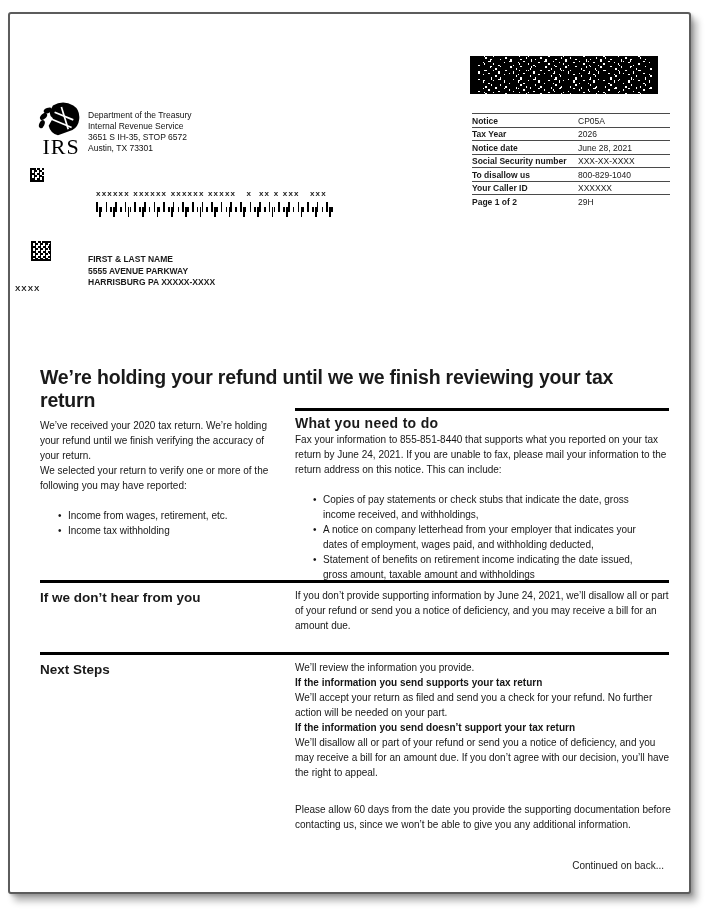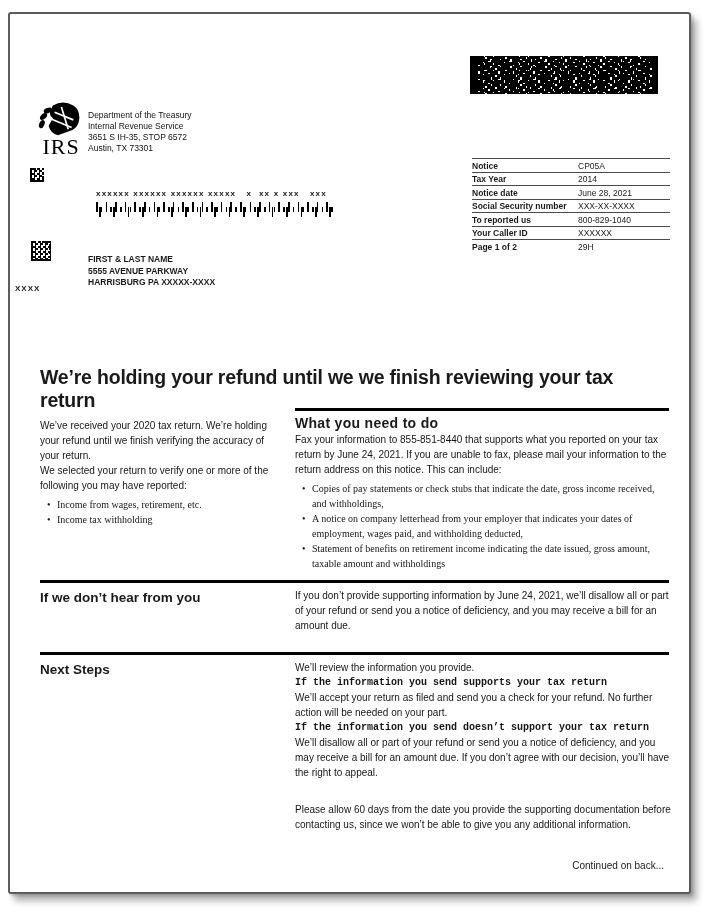--- a/index.html
+++ b/index.html
@@ -34,21 +34,21 @@
   .logo { left:25px; top:88px; width:52px; text-align:center; }
   .logo svg { display:block; }
   .logo .irs-word {
     font-family:"Liberation Serif", serif; font-size:22px; line-height:20px;
     letter-spacing:1px; color:#000; margin-top:1px;
   }
 
   .sender { left:78px; top:96px; font-size:8.5px; line-height:11px; font-weight:normal; color:#111; }
 
   
-  .notice-table { left:462px; top:99px; width:198px; font-size:8.5px; line-height:10px;margin-top:45px; }
+  .notice-table { left:462px; top:99px; width:198px; font-size:8.5px; line-height:10px; }
   .notice-table .row { display:flex; border-top:1px solid #4a4a4a; padding:1.5px 0 1px 0; }
   .notice-table .row .lbl { width:106px; font-weight:bold; }
   .notice-table .row .val { flex:1; }
 
   
   .dm {
     background:repeating-conic-gradient(#000 0 25%, #fff 0 50%) 0 0/5px 5px;
     border-left:2px solid #000; border-bottom:2px solid #000;
     border-top:2px dotted #000; border-right:2px dotted #000;
   }
@@ -75,32 +75,32 @@
 
   
   .body-txt { font-size:10px; line-height:15px; color:#161616; }
   .body-txt p { margin:0; }
   .intro-col { left:30px; top:404px; width:238px; }
   .rule { background:#000; height:3px; }
   .rule-right { left:285px; top:394px; width:374px; }
   .wtd-head { left:285px; top:401px; font-size:14px; font-weight:bold; letter-spacing:0.3px; }
   .wtd-body { left:285px; top:418px; width:376px; }
 
-  ul.blt { list-style:none; margin:4px; padding:0;font-family:Liberation Serif, serif; }
+  ul.blt { list-style:none; margin:15px; padding:0; }
   ul.blt li { position:relative; padding-left:13px; }
   ul.blt li::before { content:"•"; position:absolute; left:3px; }
 
   .divider1 { left:30px; top:566px; width:629px; }
   .divider2 { left:30px; top:638px; width:629px; }
   .sec-head { font-size:13.5px; font-weight:bold; }
   .sec2-head { left:30px; top:576px; }
   .sec2-body { left:285px; top:574px; width:376px; }
   .sec3-head { left:30px; top:648px; }
   .sec3-body { left:285px; top:646px; width:376px; }
-  .bold-line { font-weight:bold;font-family:Liberation Mono, monospace; }
+  .bold-line { font-weight:bold; }
   .allow-para { margin-top:22px !important; }
 
   .continued { right:25px; top:846px; font-size:10px; }
 </style>
 </head>
 <body>
 
 <div class="sheet">
 
   <div class="abs barcode2d"></div>
@@ -129,32 +129,32 @@
     <div>Austin, TX 73301</div>
   </div>
 
   <div class="abs notice-table">
     <div class="row">
       <span class="lbl">Notice</span>
       <span class="val">CP05A</span>
     </div>
     <div class="row">
       <span class="lbl">Tax Year</span>
-      <span class="val">2014</span>
+      <span class="val">2026</span>
     </div>
     <div class="row">
       <span class="lbl">Notice date</span>
       <span class="val">June 28, 2021</span>
     </div>
     <div class="row">
       <span class="lbl">Social Security number</span>
       <span class="val">XXX-XX-XXXX</span>
     </div>
     <div class="row">
-      <span class="lbl">To reported us</span>
+      <span class="lbl">To disallow us</span>
       <span class="val">800-829-1040</span>
     </div>
     <div class="row">
       <span class="lbl">Your Caller ID</span>
       <span class="val">XXXXXX</span>
     </div>
     <div class="row">
       <span class="lbl">Page 1 of 2</span>
       <span class="val">29H</span>
     </div>

